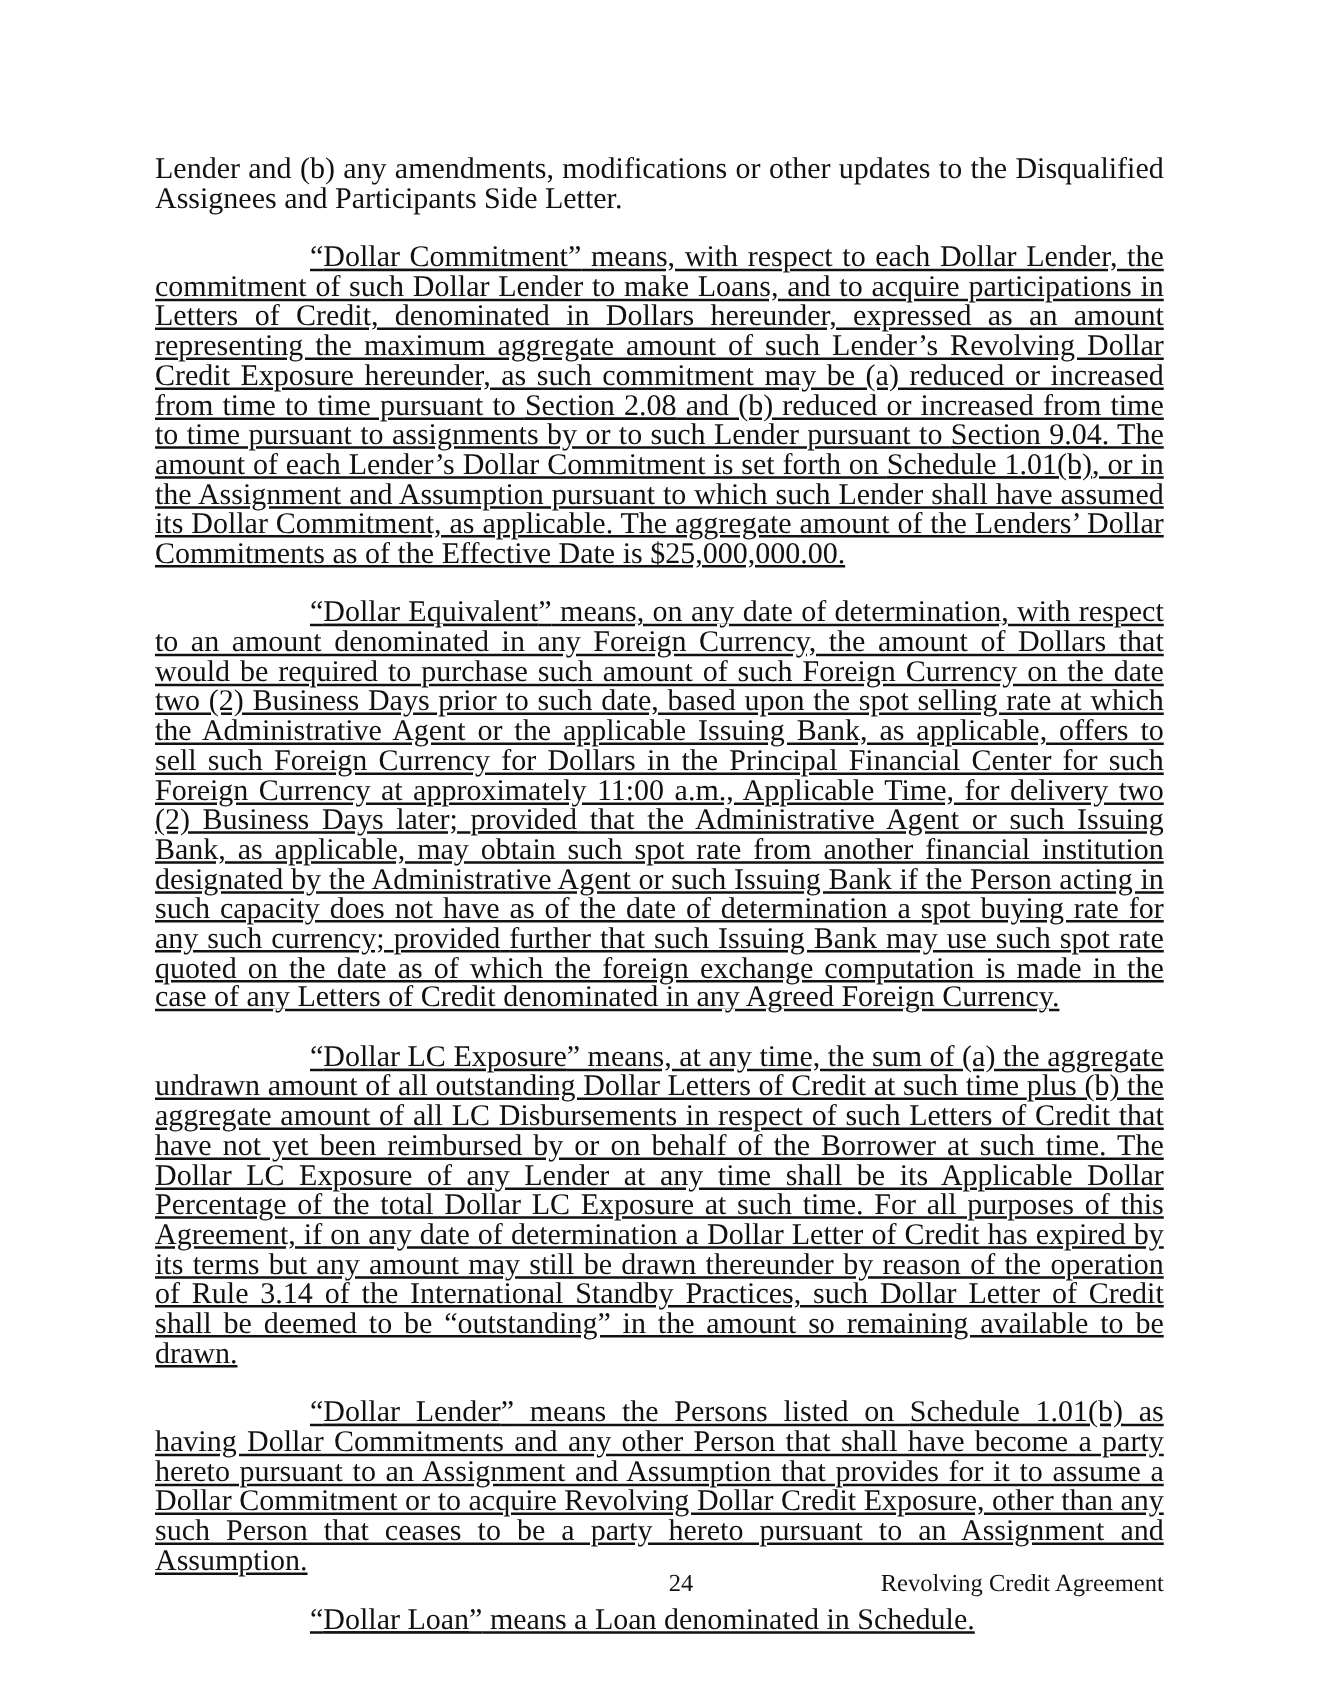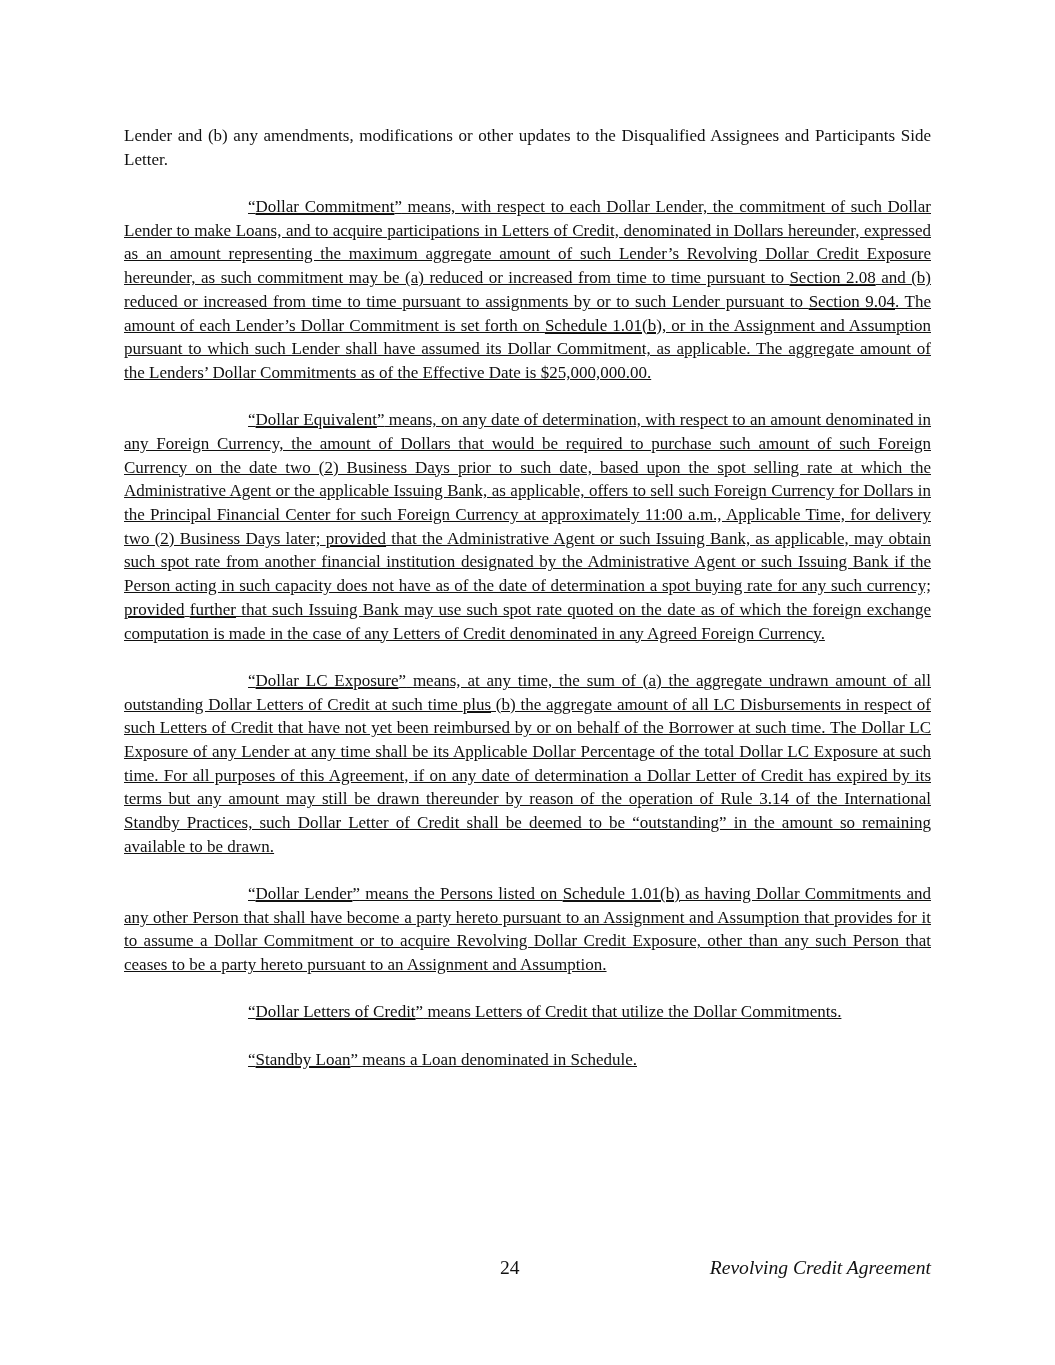--- a/index.html
+++ b/index.html
@@ -13,21 +13,21 @@
       position: relative;
       overflow: hidden;
       font-family: "Liberation Serif", serif;
       color: #111111;
     }
     .page {
       position: absolute;
       left: 124px;
       top: 124px;
       width: 807px;
-      font-size: 17px;
+      font-size: 24px;
       line-height: 23.7px;
     }
     .para {
       margin: 0 0 23.6px 0;
       text-align: justify;
       text-align-last: left;
     }
     .para.indent {
       text-indent: 124px;
       text-decoration: underline;
@@ -41,42 +41,40 @@
       position: absolute;
       top: 1256px;
       left: 124px;
       width: 807px;
       height: 24px;
       font-size: 19.6px;
       line-height: 24px;
     }
     .page-number {
       position: absolute;
-      left: 376px;
+      left: 411px;
       top: 0;
     }
     .footer-title {
       position: absolute;
       right: 0;
       top: 0;
-      font-style: italic;
     }
   </style>
 </head>
 <body>
 
 <div class="page">
   <p class="para">Lender and (b) any amendments, modifications or other updates to the Disqualified Assignees and Participants Side Letter.</p>
 
   <div id="definitions">
       <p class="para indent"><span>“</span><span class="u">Dollar Commitment</span><span>”</span><span> means, with respect to each Dollar Lender, the commitment of such Dollar Lender to make Loans, and to acquire participations in Letters of Credit, denominated in Dollars hereunder, expressed as an amount representing the maximum aggregate amount of such Lender’s Revolving Dollar Credit Exposure hereunder, as such commitment may be (a) reduced or increased from time to time pursuant to </span><span class="u">Section 2.08</span><span> and (b) reduced or increased from time to time pursuant to assignments by or to such Lender pursuant to </span><span class="u">Section 9.04</span><span>.  The amount of each Lender’s Dollar Commitment is set forth on </span><span class="u">Schedule 1.01(b)</span><span>, or in the Assignment and Assumption pursuant to which such Lender shall have assumed its Dollar Commitment, as applicable.  The aggregate amount of the Lenders’ Dollar Commitments as of the Effective Date is $25,000,000.00.</span></p>
       <p class="para indent"><span>“</span><span class="u">Dollar Equivalent</span><span>”</span><span> means, on any date of determination, with respect to an amount denominated in any Foreign Currency, the amount of Dollars that would be required to purchase such amount of such Foreign Currency on the date two (2) Business Days prior to such date, based upon the spot selling rate at which the Administrative Agent or the applicable Issuing Bank, as applicable, offers to sell such Foreign Currency for Dollars in the Principal Financial Center for such Foreign Currency at approximately 11:00 a.m., Applicable Time, for delivery two (2) Business Days later; </span><span class="u">provided</span><span> that the Administrative Agent or such Issuing Bank, as applicable, may obtain such spot rate from another financial institution designated by the Administrative Agent or such Issuing Bank if the Person acting in such capacity does not have as of the date of determination a spot buying rate for any such currency; </span><span class="u">provided</span><span> </span><span class="u">further</span><span> that such Issuing Bank may use such spot rate quoted on the date as of which the foreign exchange computation is made in the case of any Letters of Credit denominated in any Agreed Foreign Currency.</span></p>
       <p class="para indent"><span>“</span><span class="u">Dollar LC Exposure</span><span>”</span><span> means, at any time, the sum of (a) the aggregate undrawn amount of all outstanding Dollar Letters of Credit at such time </span><span class="u">plus</span><span> (b) the aggregate amount of all LC Disbursements in respect of such Letters of Credit that have not yet been reimbursed by or on behalf of the Borrower at such time.  The Dollar LC Exposure of any Lender at any time shall be its Applicable Dollar Percentage of the total Dollar LC Exposure at such time.  For all purposes of this Agreement, if on any date of determination a Dollar Letter of Credit has expired by its terms but any amount may still be drawn thereunder by reason of the operation of Rule 3.14 of the International Standby Practices, such Dollar Letter of Credit shall be deemed to be “outstanding” in the amount so remaining available to be drawn.</span></p>
       <p class="para indent"><span>“</span><span class="u">Dollar Lender</span><span>”</span><span> means the Persons listed on </span><span class="u">Schedule 1.01(b)</span><span> as having Dollar Commitments and any other Person that shall have become a party hereto pursuant to an Assignment and Assumption that provides for it to assume a Dollar Commitment or to acquire Revolving Dollar Credit Exposure, other than any such Person that ceases to be a party hereto pursuant to an Assignment and Assumption.</span></p>
-      <p class="para indent"><span>“</span><span class="u">Dollar Letters of Credit</span><span>”</span><span> means Letters of Credit that utilize the Dollar Commitments.</span></p>
-      <p class="para indent"><span>“</span><span class="u">Standby Loan</span><span>”</span><span> means a Loan denominated in Schedule.</span></p>
+      <p class="para indent"><span>“</span><span class="u">Dollar Loan</span><span>”</span><span> means a Loan denominated in Schedule.</span></p>
     </div>
 </div>
 
 <div class="footer">
   <span class="page-number">24</span>
   <span class="footer-title">Revolving Credit Agreement</span>
 </div>
 
 </body></html>

